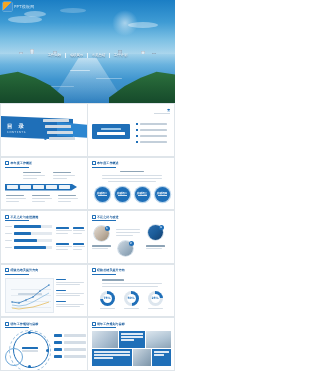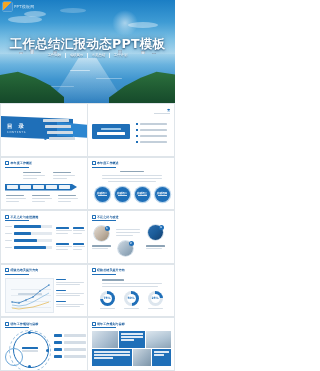--- a/index.html
+++ b/index.html
@@ -196,21 +196,20 @@
     <div class="wake" style="left:44px;top:86px;width:30px;height:1px;opacity:.55;"></div>
 
     <div class="bank bankL"></div>
     <div class="bank bankR"></div>
 
     <div class="logo">
       <span class="logo-mark"></span>
       <span class="logo-txt">PPT模板网</span>
     </div>
 
-    <div class="cover-title">工作总结汇报动态PPT模板</div>
 
     <div class="cover-sub">
       <span class="it">工作回顾</span>
       <span class="sep"></span>
       <span class="it">成绩展示</span>
       <span class="sep"></span>
       <span class="it">不足总结</span>
       <span class="sep"></span>
       <span class="it">工作计划</span>
     </div>

